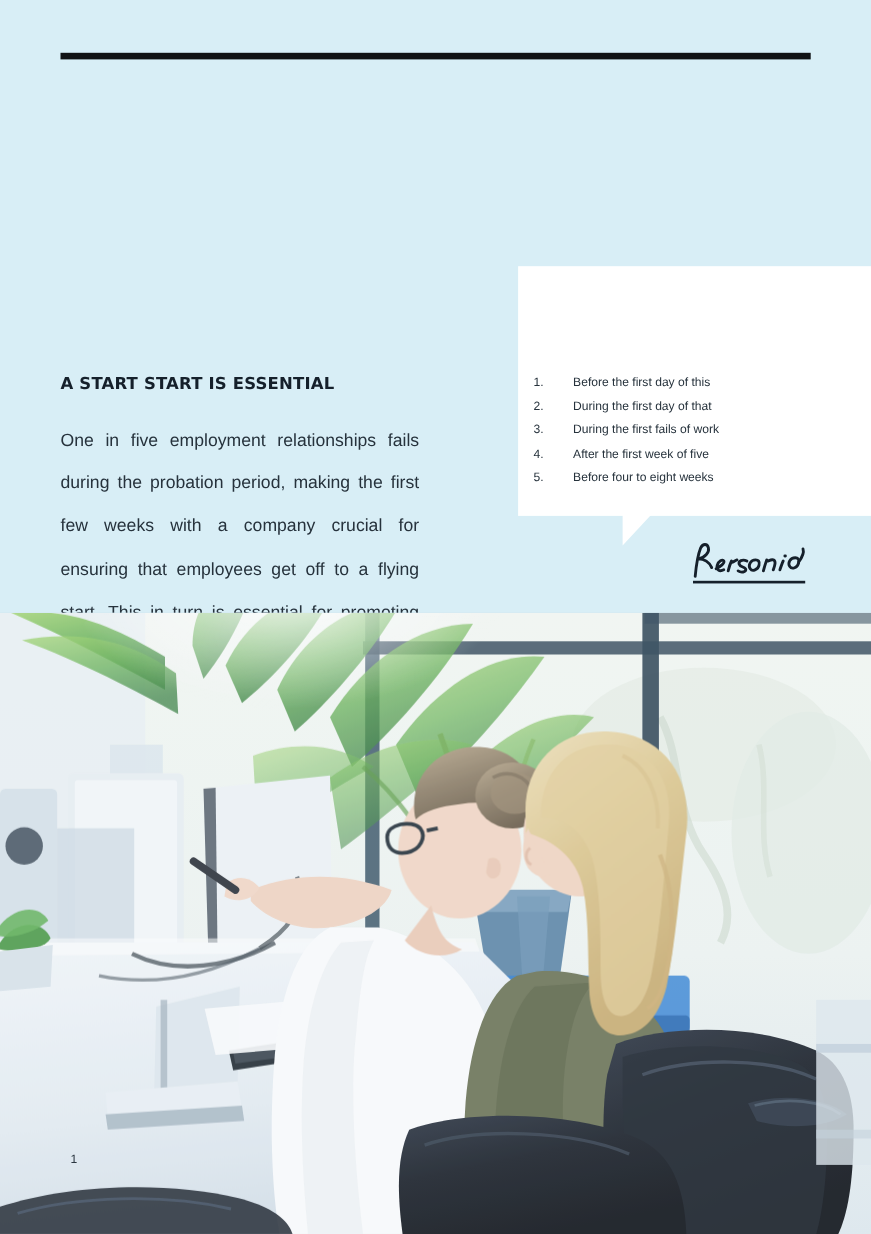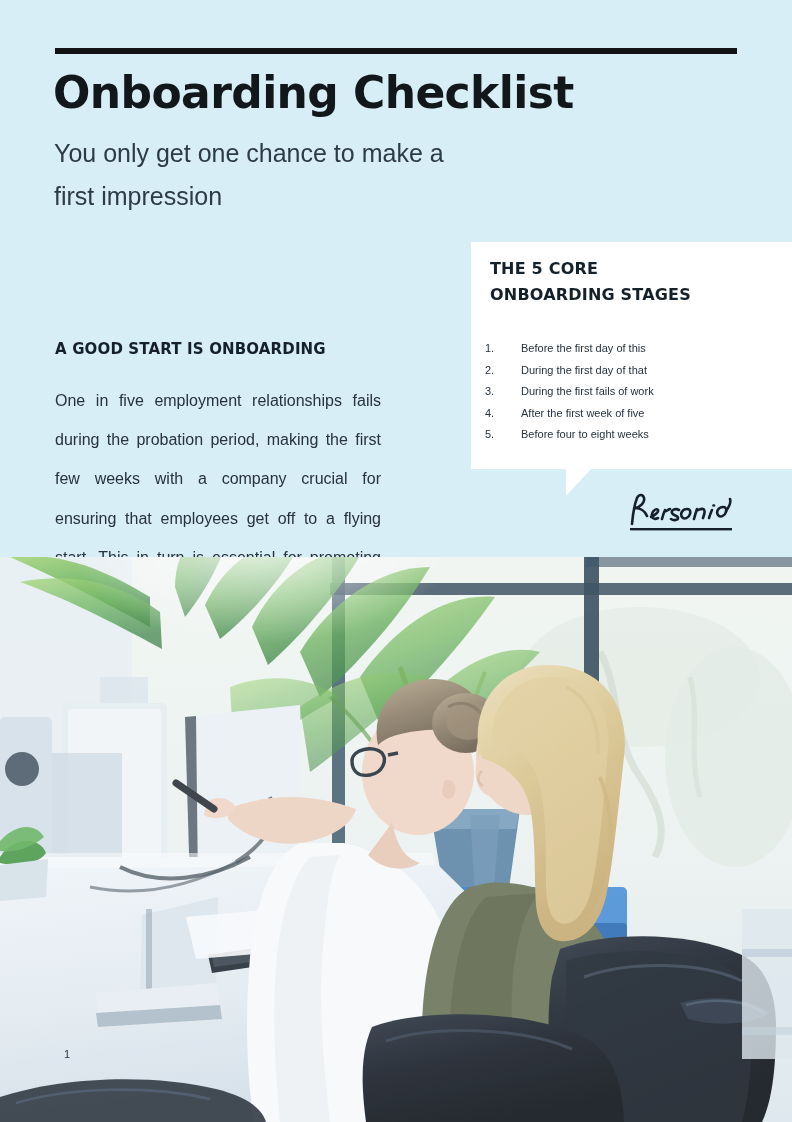--- a/index.html
+++ b/index.html
@@ -176,30 +176,27 @@
 </style>
 </head>
 <body>
 
 <div class="page">
 
   <div class="header-band">
 
     <div class="title-rule"></div>
 
-    <h1 class="doc-title">Onboarding Checklist</h1>
-
-    <p class="doc-subtitle">You only get one chance to make a first impression</p>
-
-    <h2 class="section-heading">A GOOD START IS ONBOARDING</h2>
+
+
+    <h2 class="section-heading">A START START IS ESSENTIAL</h2>
 
     <p class="body-copy">One in five employment relationships fails during the probation period, making the first few weeks with a company crucial for ensuring that employees get off to a flying start. This in turn is essential for promoting long-term employee loyalty. The following checklist gives HR and other managers guidance in handling this critical initial phase competently.</p>
 
     <div class="callout">
-      <h3 class="callout-title">THE 5 CORE ONBOARDING STAGES</h3>
 
       <ol class="callout-list">
         <li>
           <span class="num">1.</span>
           <span class="txt">Before the first day of this</span>
         </li>
         <li>
           <span class="num">2.</span>
           <span class="txt">During the first day of that</span>
         </li>

